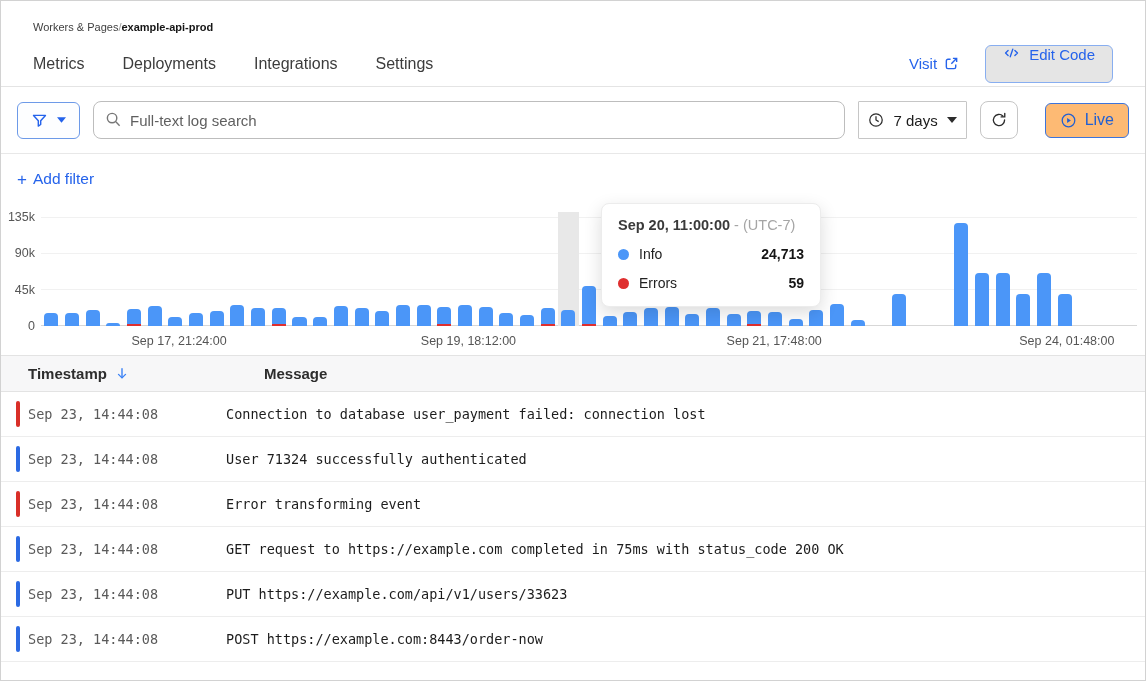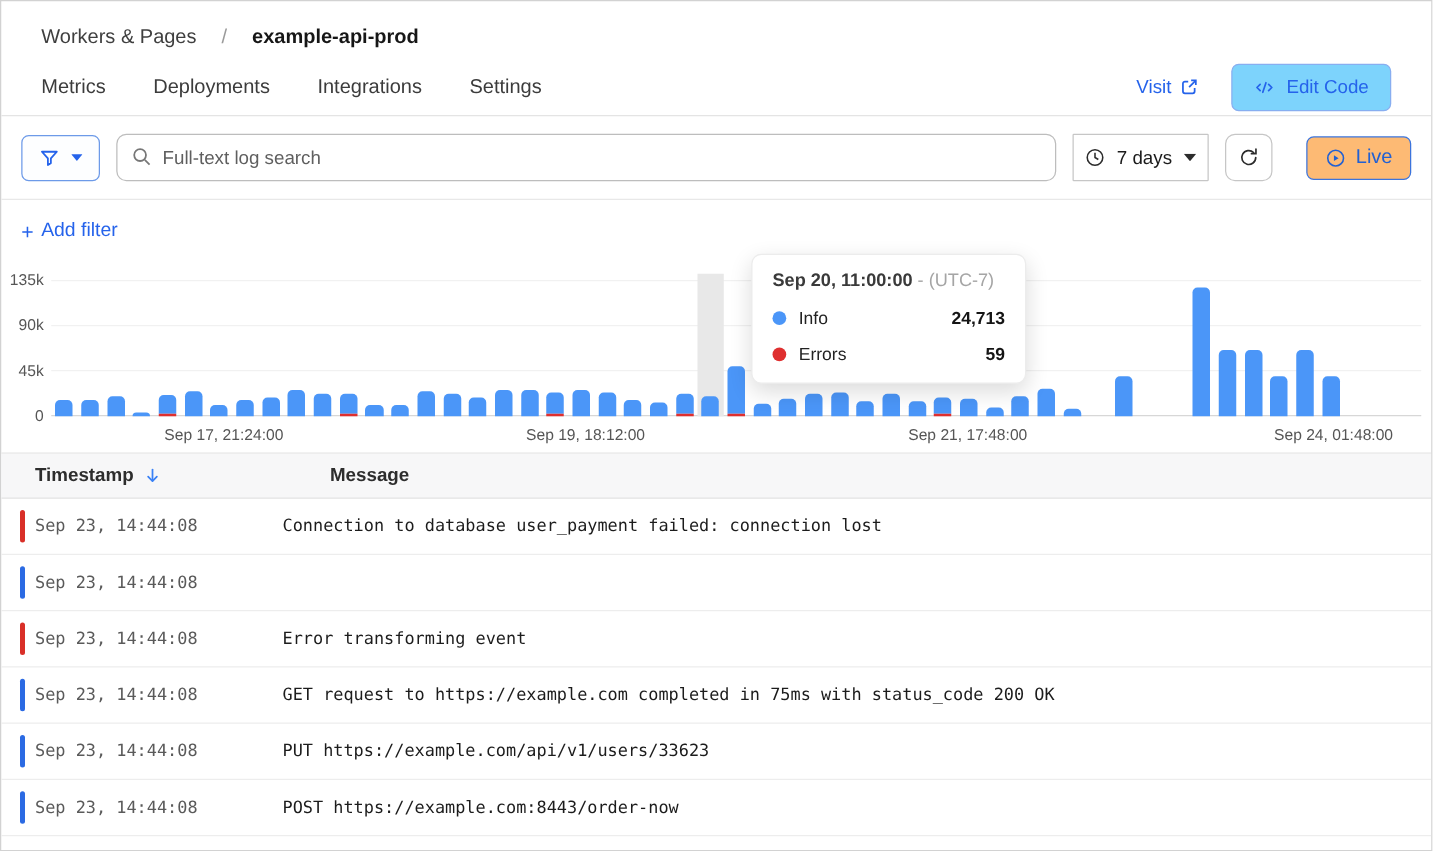--- a/index.html
+++ b/index.html
@@ -3,34 +3,34 @@
 <meta charset="utf-8">
 <style>
   * { margin:0; padding:0; box-sizing:border-box; }
   html,body { background:#f3f3f3; }
   body { font-family:"Liberation Sans", sans-serif; }
   .page {
     position:relative; width:1146px; height:681px; background:#fff;
     border:1px solid #d2d2d2; overflow:hidden; color:#1f1f1f;
   }
   
-  .crumbs { padding:20px 32px 0 32px; font-size:16px; display:flex; gap:20px; align-items:baseline; }
+  .crumbs { padding:20px 32px 0 32px; font-size:11px; display:flex; gap:0; align-items:baseline; }
   .crumb-section { color:#3f3f3f; cursor:pointer; }
   .crumb-sep { color:#9a9a9a; font-weight:300; }
   .crumb-current { color:#161616; font-weight:700; }
 
   .tabbar { position:relative; display:flex; align-items:center; margin-top:8px; padding:0 32px; height:46px; border-bottom:1px solid #e4e4e4; }
   .tabs { display:flex; gap:38px; height:100%; }
   .tab { position:relative; display:flex; align-items:center; gap:9px; font-size:16px; color:#3c3c3c; cursor:pointer; }
   .tab.active { color:#1b1b1b; }
   .tab.active::after { content:""; position:absolute; left:0; right:0; bottom:-1px; height:3px; background:#1d4fd8; }
   .beta-badge { background:#f9d1ae; color:#5c3a12; font-size:12px; padding:3px 10px; border-radius:999px; line-height:1.1; }
   .tabbar-right { margin-left:auto; display:flex; align-items:center; gap:26px; }
   .visit-link { display:flex; align-items:center; gap:7px; color:#2563eb; font-size:15px; cursor:pointer; }
-  .edit-code-btn { display:flex; align-items:center; gap:9px; color:#2563eb; font-size:15px; background:#7dd3fc;
+  .edit-code-btn { display:flex; gap:9px; color:#2563eb; font-size:15px; background:#e5e5e5;
     border:1px solid #88aef0; border-radius:6px; height:38px; padding:0 17px; cursor:pointer; }
 
   
   .filter-row { display:flex; align-items:center; gap:13px; padding:14px 16px; border-bottom:1px solid #e8e8e8; }
   .filter-btn { display:flex; align-items:center; gap:9px; width:63px; height:37px; justify-content:center;
     background:#fdfeff; border:1px solid #6d9ae8; border-radius:6px; cursor:pointer; color:#2563eb; }
   .search-wrap { position:relative; flex:1; }
   .search-wrap input { width:100%; height:38px; border:1px solid #bdbdbd; border-radius:8px; padding:0 12px 0 36px;
     font-size:15px; color:#1f1f1f; font-family:"Liberation Sans", sans-serif; outline:none; }
   .search-wrap input::placeholder { color:#5f5f5f; }
@@ -398,20 +398,21 @@
     </div>
     <div id="log-body">
         <div class="log-row">
           <span class="sev error"></span>
           <div class="row-ts">Sep 23, 14:44:08</div>
           <div class="row-msg">Connection to database user_payment failed: connection lost</div>
         </div>
         <div class="log-row">
           <span class="sev info"></span>
           <div class="row-ts">Sep 23, 14:44:08</div>
+          <div class="row-msg">User 71324 successfully authenticated</div>
         </div>
         <div class="log-row">
           <span class="sev error"></span>
           <div class="row-ts">Sep 23, 14:44:08</div>
           <div class="row-msg">Error transforming event</div>
         </div>
         <div class="log-row">
           <span class="sev info"></span>
           <div class="row-ts">Sep 23, 14:44:08</div>
           <div class="row-msg">GET request to https://example.com completed in 75ms with status_code 200 OK</div>

